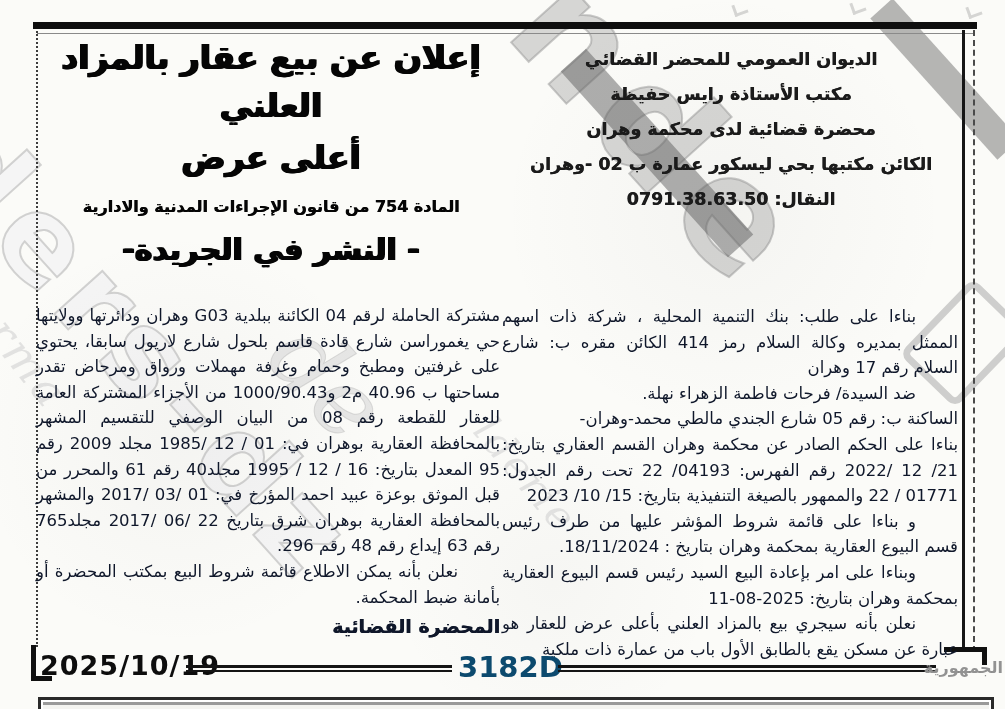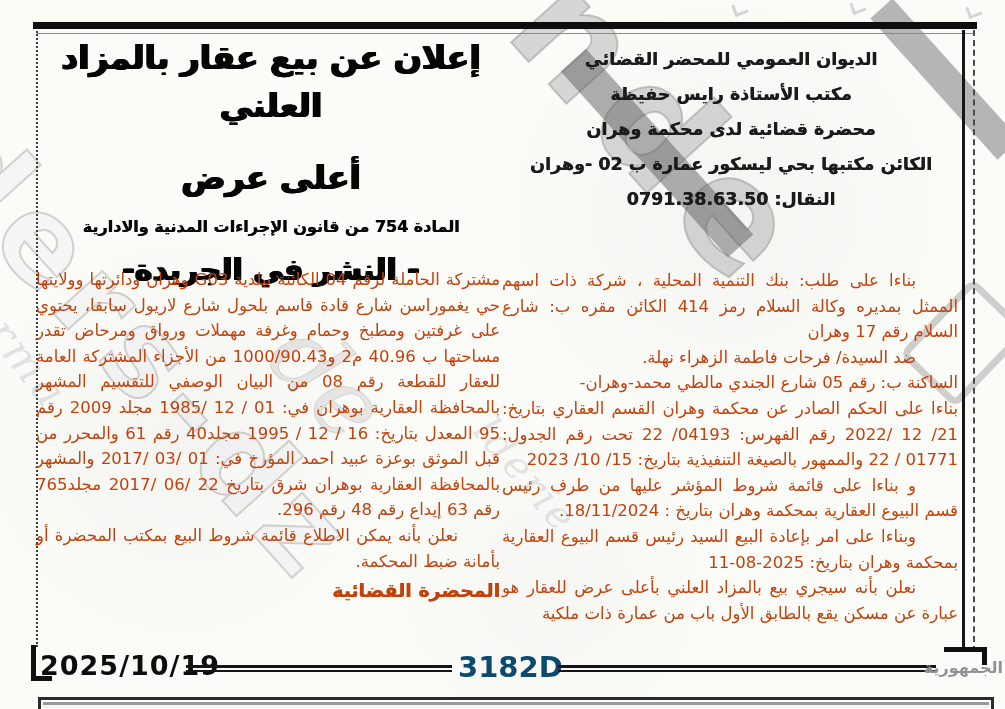--- a/index.html
+++ b/index.html
@@ -76,26 +76,26 @@
   
   .office-header{
     position:absolute;left:505px;top:42px;width:452px;z-index:2;
     direction:rtl;text-align:center;font-weight:bold;font-size:17.5px;line-height:35px;
     text-shadow:.4px 0 0 currentColor;
   }
   
   .title-block{position:absolute;left:42px;top:34px;width:458px;z-index:2;
     direction:rtl;text-align:center;font-weight:bold;color:#050505;}
   .title-l1{font-size:33px;line-height:48px;text-shadow:1px 0 0 currentColor,-1px 0 0 currentColor;}
-  .title-l2{font-size:33px;line-height:48px;margin-top:24px;text-shadow:1px 0 0 currentColor,-1px 0 0 currentColor;}
+  .title-l2{font-size:33px;line-height:48px;margin-top:4px;text-shadow:1px 0 0 currentColor,-1px 0 0 currentColor;}
   .title-l3{font-size:16px;line-height:26px;margin-top:12px;text-shadow:.5px 0 0 currentColor;}
   .title-l4{font-size:30px;line-height:44px;margin-top:8px;text-shadow:1px 0 0 currentColor,-1px 0 0 currentColor;}
   
   .body-col{position:absolute;z-index:2;direction:rtl;text-align:justify;
-    font-size:16.5px;line-height:25.6px;color:#c2410c;}
+    font-size:16.5px;line-height:25.6px;color:#0f172a;margin-top:36px;}
   .body-right{left:502px;top:268px;width:456px;}
   .body-left{left:36px;top:267px;width:464px;}
   .body-col p{margin:0;}
   .ind{text-indent:42px;}
   .signature{margin-top:4px;font-weight:bold;font-size:19px;text-align:right;
     text-shadow:.5px 0 0 currentColor;}
   
   .publish-date{position:absolute;left:40px;top:650px;z-index:3;
     font-size:27px;font-weight:bold;letter-spacing:1px;color:#0d0d0d;
     font-family:"DejaVu Sans", sans-serif;}

